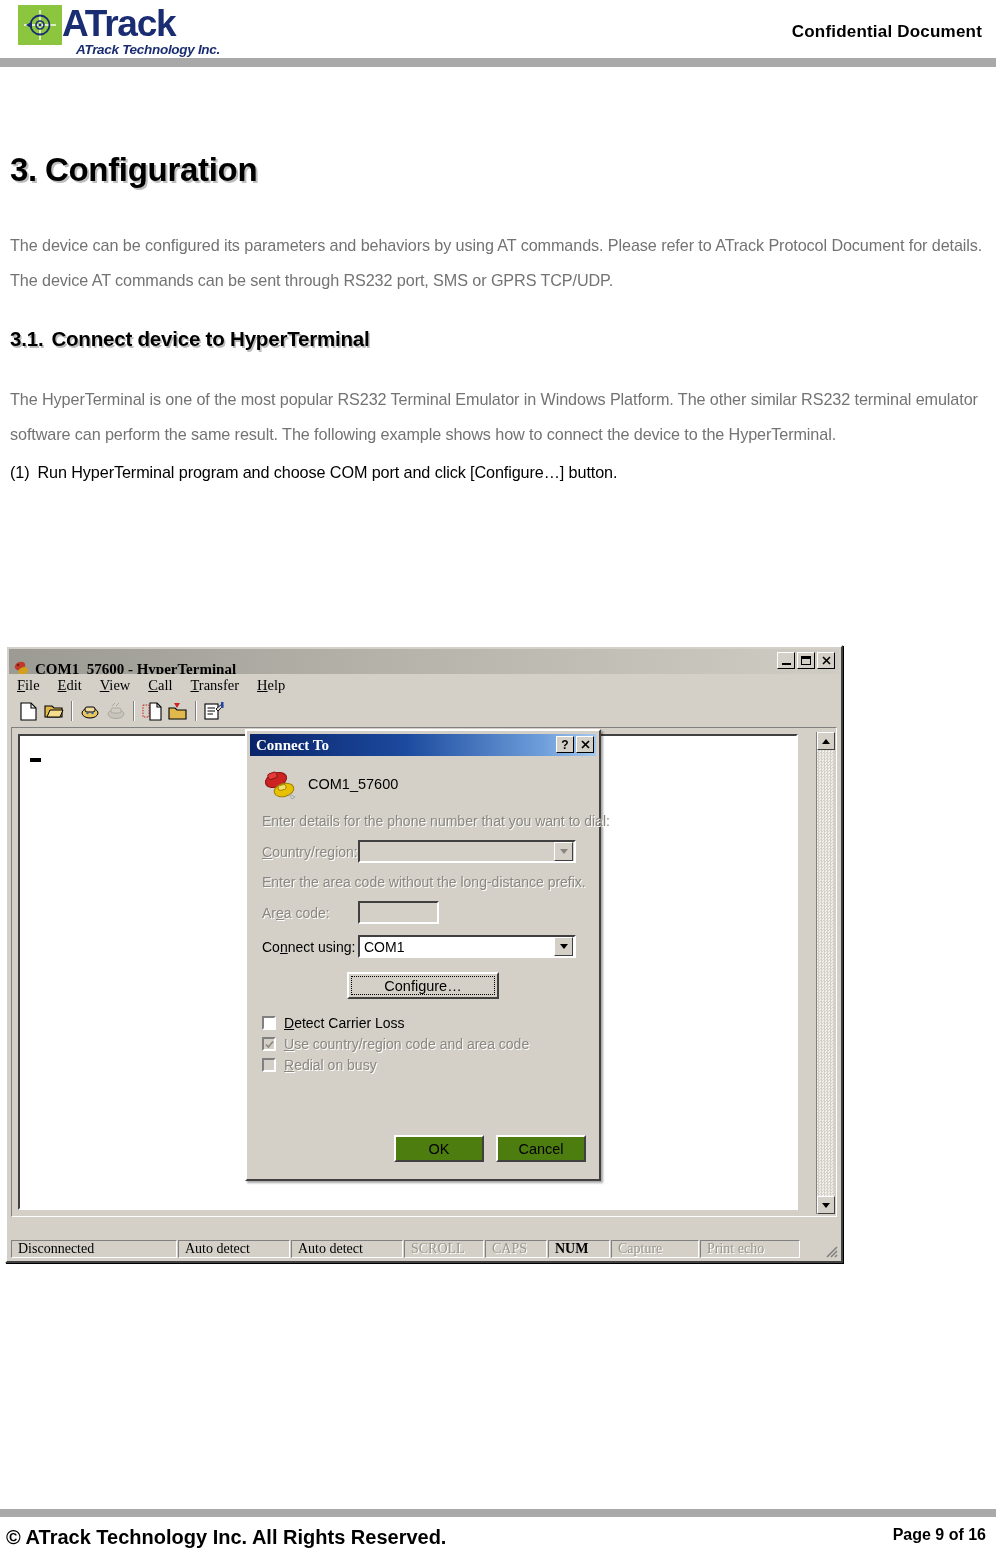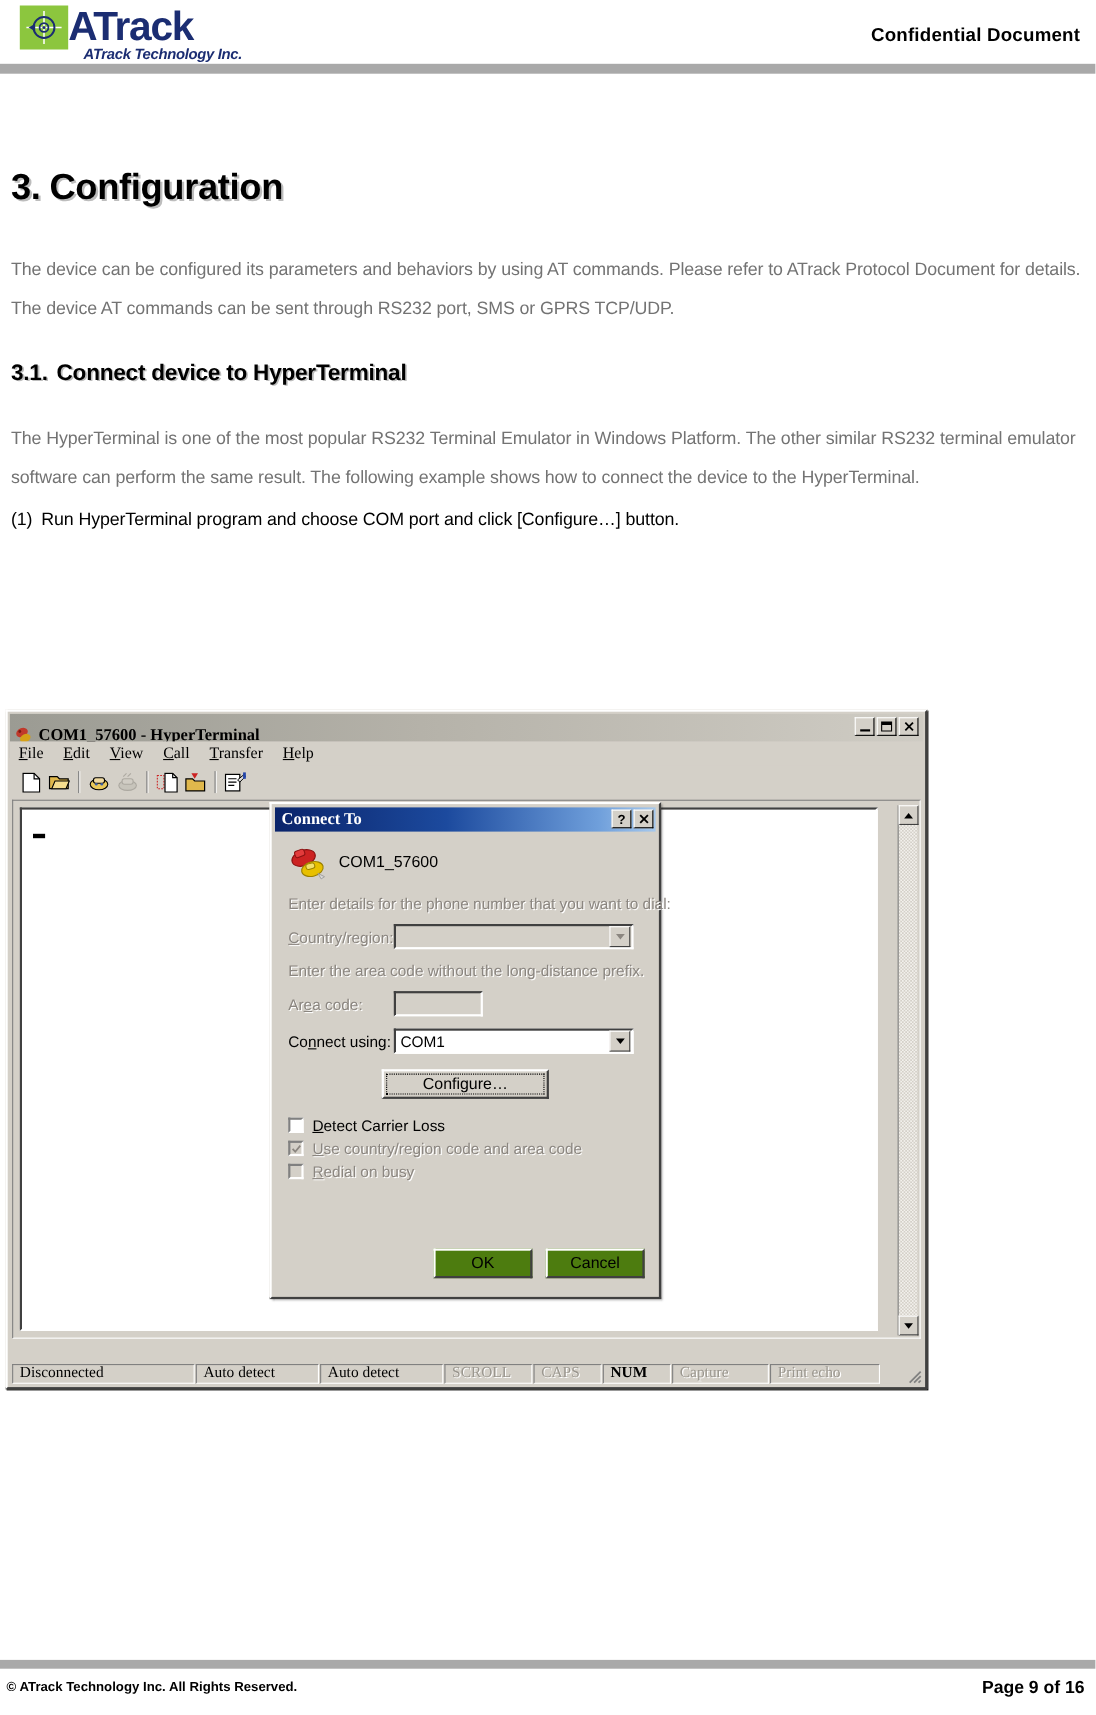--- a/index.html
+++ b/index.html
@@ -449,21 +449,21 @@
   }
   #footer-rule {
     position: absolute;
     left: 0; top: 10px;
     width: 996px; height: 8px;
     background: #a9a9a9;
   }
   #footer-copy {
     position: absolute;
     left: 6px; top: 27px;
-    font-size: 12px;
+    font-size: 20px;
     font-weight: bold;
     color: #000;
     white-space: nowrap;
   }
   #footer-page {
     position: absolute;
     right: 10px; top: 27px;
     font-size: 16px;
     font-weight: bold;
     color: #000;

